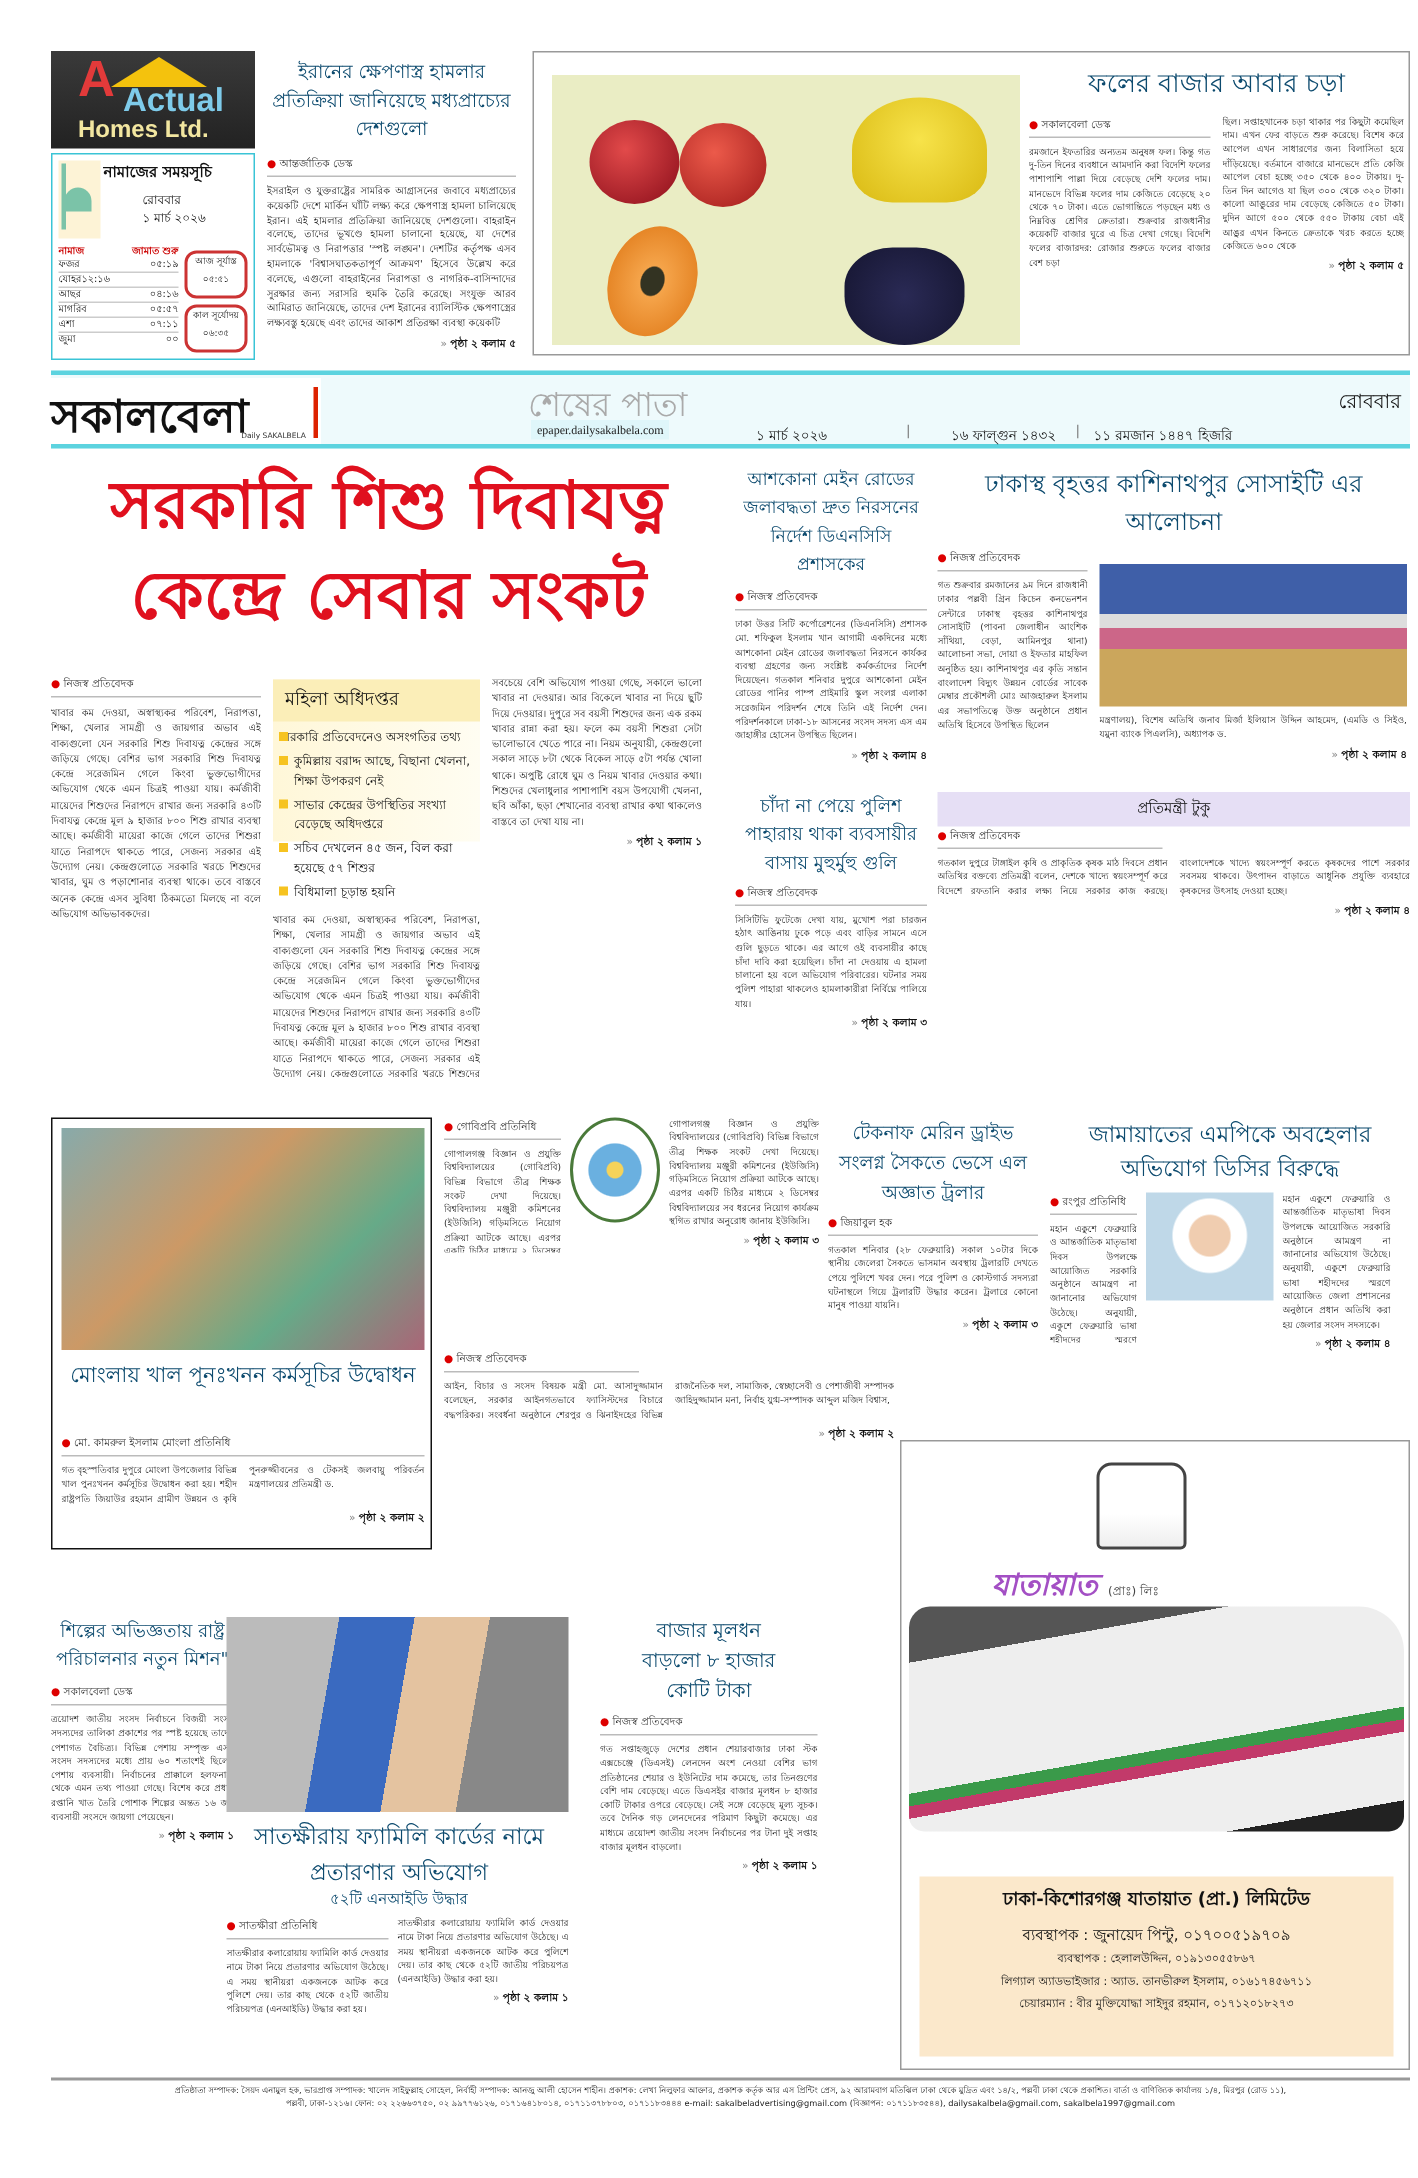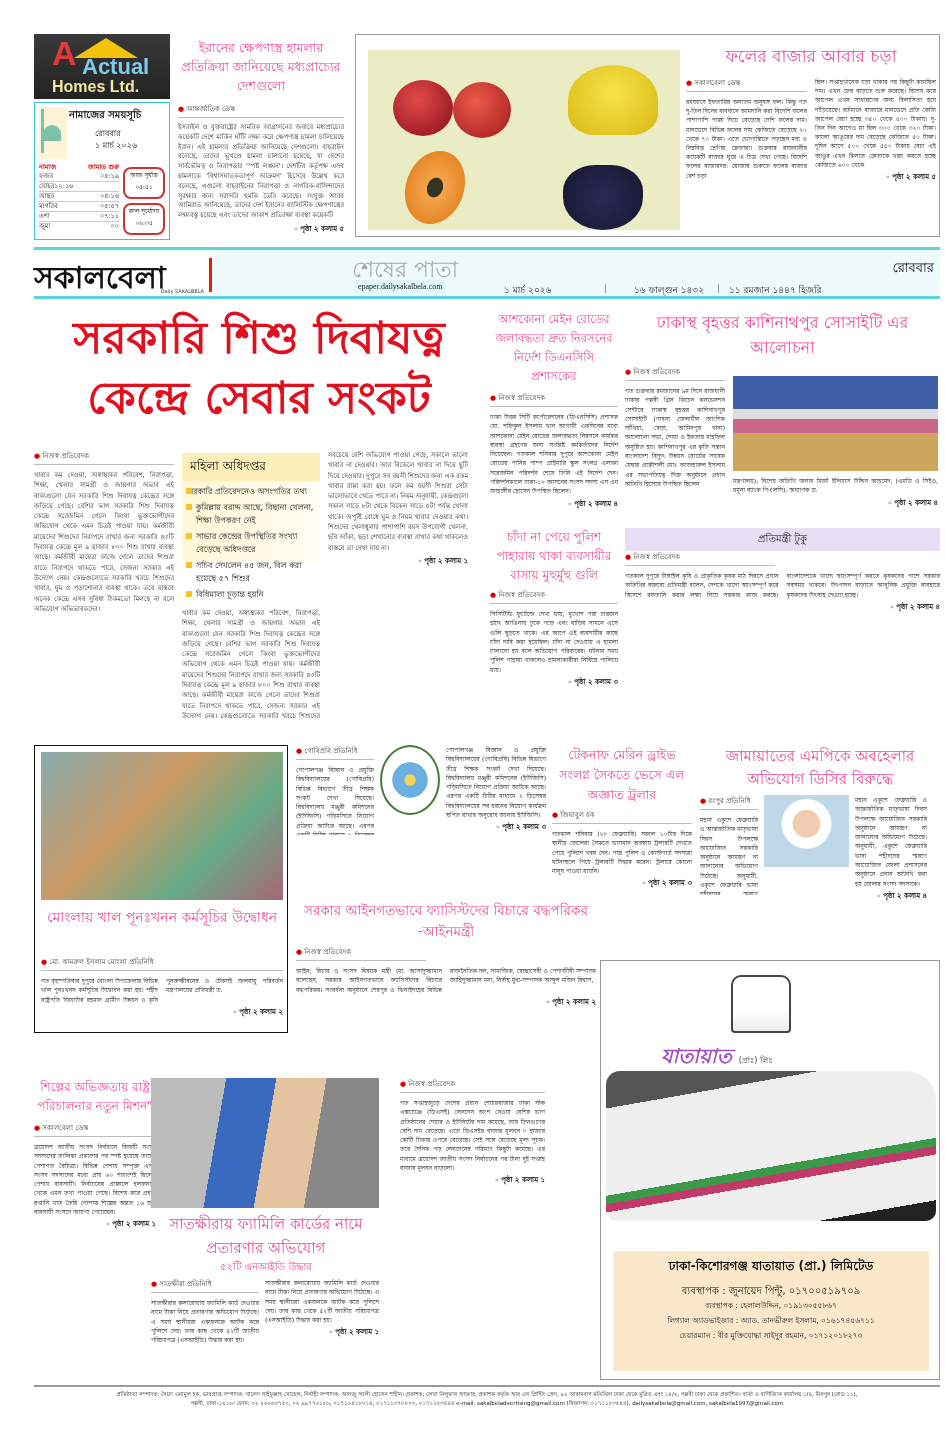--- a/index.html
+++ b/index.html
@@ -3,21 +3,21 @@
 <meta charset="utf-8">
 <style>
   * { box-sizing: border-box; margin: 0; padding: 0; }
   body { width: 945px; height: 1452px; background: #fff; font-family: "DejaVu Sans", sans-serif; color: #111; position: relative; overflow: hidden; }
   .abs { position: absolute; }
   .body-text { font-size: 7px; line-height: 10.5px; color: #222; text-align: justify; }
   .byline { font-size: 7px; color: #333; border-bottom: 1px solid #bbb; padding-bottom: 2px; margin-bottom: 5px; }
   .byline::before { content: "● "; color: #d00; }
   .jump { font-size: 7px; text-align: right; font-weight: bold; margin-top: 2px; }
   .jump::before { content: "» "; color: #888; font-weight: normal; }
-  .hl { font-family: "DejaVu Sans", sans-serif; text-align: center; color: #ec4899; }
+  .hl { font-family: "DejaVu Sans", sans-serif; text-align: center; color: #0c4a6e; }
   .photo { background: linear-gradient(135deg, #8aa 0%, #c96 40%, #6a8 70%, #a67 100%); }
   .box { border: 1px solid #999; }
 </style>
 </head>
 <body>
 
 <div class="abs" style="left:34px;top:34px;width:136px;height:65px;background:linear-gradient(#3a3a3a,#222);">
   <div class="abs" style="left:40px;top:4px;width:0;height:0;border-left:32px solid transparent;border-right:32px solid transparent;border-bottom:20px solid #f4c20d;"></div>
   <div class="abs" style="left:18px;top:0px;font-size:34px;font-weight:bold;color:#e23a3a;font-family:'Liberation Sans',sans-serif;">A</div>
   <div class="abs" style="left:48px;top:20px;font-size:22px;font-weight:bold;color:#7ecbea;font-family:'Liberation Sans',sans-serif;">Actual</div>
@@ -217,21 +217,20 @@
     </div>
     <div class="photo" style="width:85px;height:72px;background:radial-gradient(circle at 50% 40%,#f0cdb0 0 22%,#fff 24% 40%,#bfd8e8 42%);"></div>
     <div style="width:72px;">
       <div class="body-text" style="font-size:6px;line-height:9.3px;max-height:122px;overflow:hidden;">মহান একুশে ফেব্রুয়ারি ও আন্তর্জাতিক মাতৃভাষা দিবস উপলক্ষে আয়োজিত সরকারি অনুষ্ঠানে আমন্ত্রণ না জানানোর অভিযোগ উঠেছে। অনুযায়ী, একুশে ফেব্রুয়ারি ভাষা শহীদদের স্মরণে আয়োজিত জেলা প্রশাসনের অনুষ্ঠানে প্রধান অতিথি করা হয় জেলার সংসদ সদস্যকে।</div>
       <div class="jump">পৃষ্ঠা ২ কলাম ৪</div>
     </div>
   </div>
 </div>
 
 <div class="abs" style="left:296px;top:900px;width:300px;">
-  <div class="hl" style="font-size:13.5px;line-height:21px;margin-bottom:4px;">সরকার আইনগতভাবে ফ্যাসিস্টদের বিচারে বদ্ধপরিকর -আইনমন্ত্রী</div>
   <div class="byline" style="width:130px;">নিজস্ব প্রতিবেদক</div>
   <div class="body-text" style="font-size:6px;line-height:9.3px;column-count:2;column-gap:8px;max-height:85px;overflow:hidden;">আইন, বিচার ও সংসদ বিষয়ক মন্ত্রী মো. আসাদুজ্জামান বলেছেন, সরকার আইনগতভাবে ফ্যাসিস্টদের বিচারে বদ্ধপরিকর। সংবর্ধনা অনুষ্ঠানে শেরপুর ও ঝিনাইদহের বিভিন্ন রাজনৈতিক দল, সামাজিক, স্বেচ্ছাসেবী ও পেশাজীবী সম্পাদক জাহিদুজ্জামান মনা, নির্বাহ যুগ্ম-সম্পাদক আব্দুল মজিদ বিশ্বাস,</div>
   <div class="jump">পৃষ্ঠা ২ কলাম ২</div>
 </div>
 
 <div class="abs box" style="left:600px;top:960px;width:340px;height:420px;">
   <div class="abs" style="left:130px;top:14px;width:60px;height:58px;border:2px solid #444;border-radius:10px 10px 4px 4px;background:linear-gradient(#fff 60%,#eee);"></div>
   <div class="abs" style="left:60px;top:80px;font-size:20px;font-weight:bold;color:#a34fc4;font-style:italic;">
     <span>যাতায়াত</span> <span style="font-size:8px;color:#444;font-style:normal;font-weight:normal;">(প্রাঃ) লিঃ</span>
   </div>
@@ -262,20 +261,21 @@
       <div class="body-text" style="font-size:6px;line-height:9.3px;max-height:56px;overflow:hidden;">সাতক্ষীরার কলারোয়ায় ফ্যামিলি কার্ড দেওয়ার নামে টাকা নিয়ে প্রতারণার অভিযোগ উঠেছে। এ সময় স্থানীয়রা একজনকে আটক করে পুলিশে দেয়। তার কাছ থেকে ৫২টি জাতীয় পরিচয়পত্র (এনআইডি) উদ্ধার করা হয়।</div>
     </div>
     <div style="width:114px;">
       <div class="body-text" style="font-size:6px;line-height:9.3px;max-height:65px;overflow:hidden;">সাতক্ষীরার কলারোয়ায় ফ্যামিলি কার্ড দেওয়ার নামে টাকা নিয়ে প্রতারণার অভিযোগ উঠেছে। এ সময় স্থানীয়রা একজনকে আটক করে পুলিশে দেয়। তার কাছ থেকে ৫২টি জাতীয় পরিচয়পত্র (এনআইডি) উদ্ধার করা হয়।</div>
       <div class="jump">পৃষ্ঠা ২ কলাম ১</div>
     </div>
   </div>
 </div>
 
 <div class="abs" style="left:400px;top:1078px;width:145px;">
+  <div class="hl" style="font-size:13px;line-height:20px;margin-bottom:4px;padding:0 18px;">বাজার মূলধন বাড়লো ৮ হাজার কোটি টাকা</div>
   <div class="byline">নিজস্ব প্রতিবেদক</div>
   <div class="body-text" style="font-size:6px;line-height:9.3px;max-height:205px;overflow:hidden;">গত সপ্তাহজুড়ে দেশের প্রধান শেয়ারবাজার ঢাকা স্টক এক্সচেঞ্জে (ডিএসই) লেনদেন অংশ নেওয়া বেশির ভাগ প্রতিষ্ঠানের শেয়ার ও ইউনিটের দাম কমেছে, তার তিনগুণের বেশি দাম বেড়েছে। এতে ডিএসইর বাজার মূলধন ৮ হাজার কোটি টাকার ওপরে বেড়েছে। সেই সঙ্গে বেড়েছে মূল্য সূচক। তবে দৈনিক গড় লেনদেনের পরিমাণ কিছুটা কমেছে। এর মাধ্যমে ত্রয়োদশ জাতীয় সংসদ নির্বাচনের পর টানা দুই সপ্তাহ বাজার মূলধন বাড়লো।</div>
   <div class="jump">পৃষ্ঠা ২ কলাম ১</div>
 </div>
 
 <div class="abs" style="left:34px;top:1385px;width:906px;height:2px;background:#999;"></div>
 <div class="abs" style="left:34px;top:1390px;width:906px;text-align:center;font-size:5.5px;line-height:9px;color:#222;">
   <div>প্রতিষ্ঠাতা সম্পাদক: সৈয়দ এনামুল হক, ভারপ্রাপ্ত সম্পাদক: খালেদ সাইফুল্লাহ সোহেল, নির্বাহী সম্পাদক: আনজু আলী হোসেন শাহীন। প্রকাশক: লেখা নিলুফার আক্তার, প্রকাশক কর্তৃক আর এস প্রিন্টিং প্রেস, ৯২ আরামবাগ মতিঝিল ঢাকা থেকে মুদ্রিত এবং ১৪/২, পল্লবী ঢাকা থেকে প্রকাশিত। বার্তা ও বাণিজ্যিক কার্যালয় ১/৪, মিরপুর (রোড ১১),</div>
   <div>পল্লবী, ঢাকা-১২১৬। ফোন: ০২ ২২৬৬৩৭৫০, ০২ ৯৯৭৭৬১২৬, ০১৭১৬৪১৮০১৪, ০১৭১১৩৭৮৮০৩, ০১৭১১৮৩৪৪৪ e-mail: sakalbeladvertising@gmail.com (বিজ্ঞাপন: ০১৭১১৮৩৫৪৪), dailysakalbela@gmail.com, sakalbela1997@gmail.com</div>
 </div>

